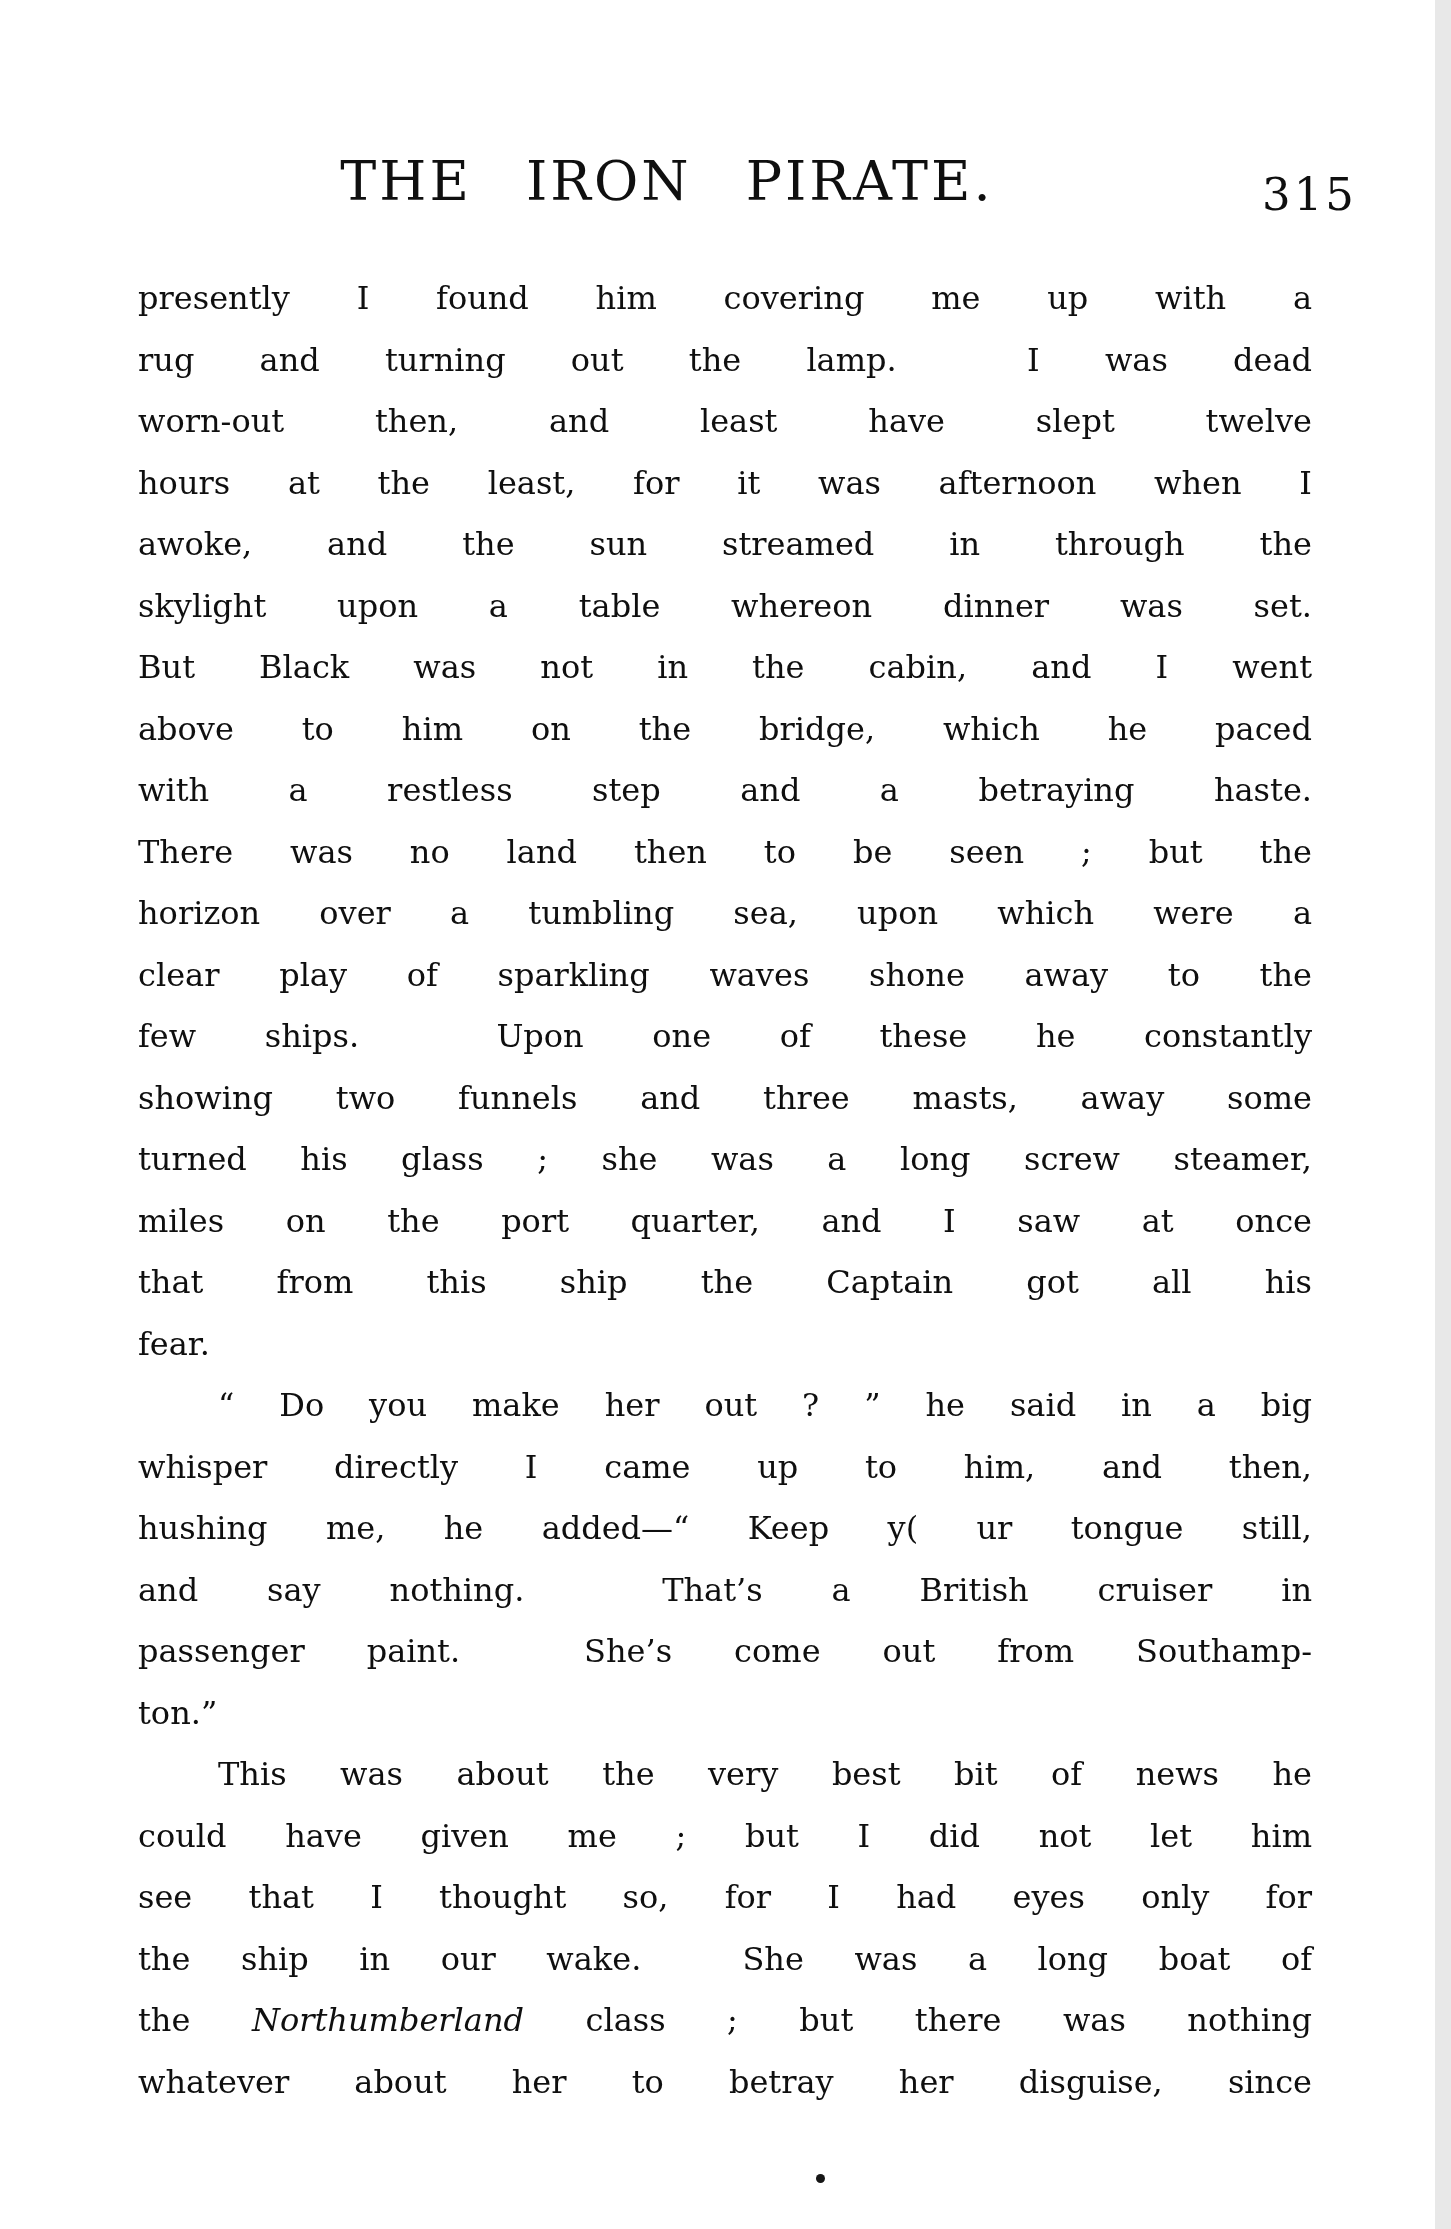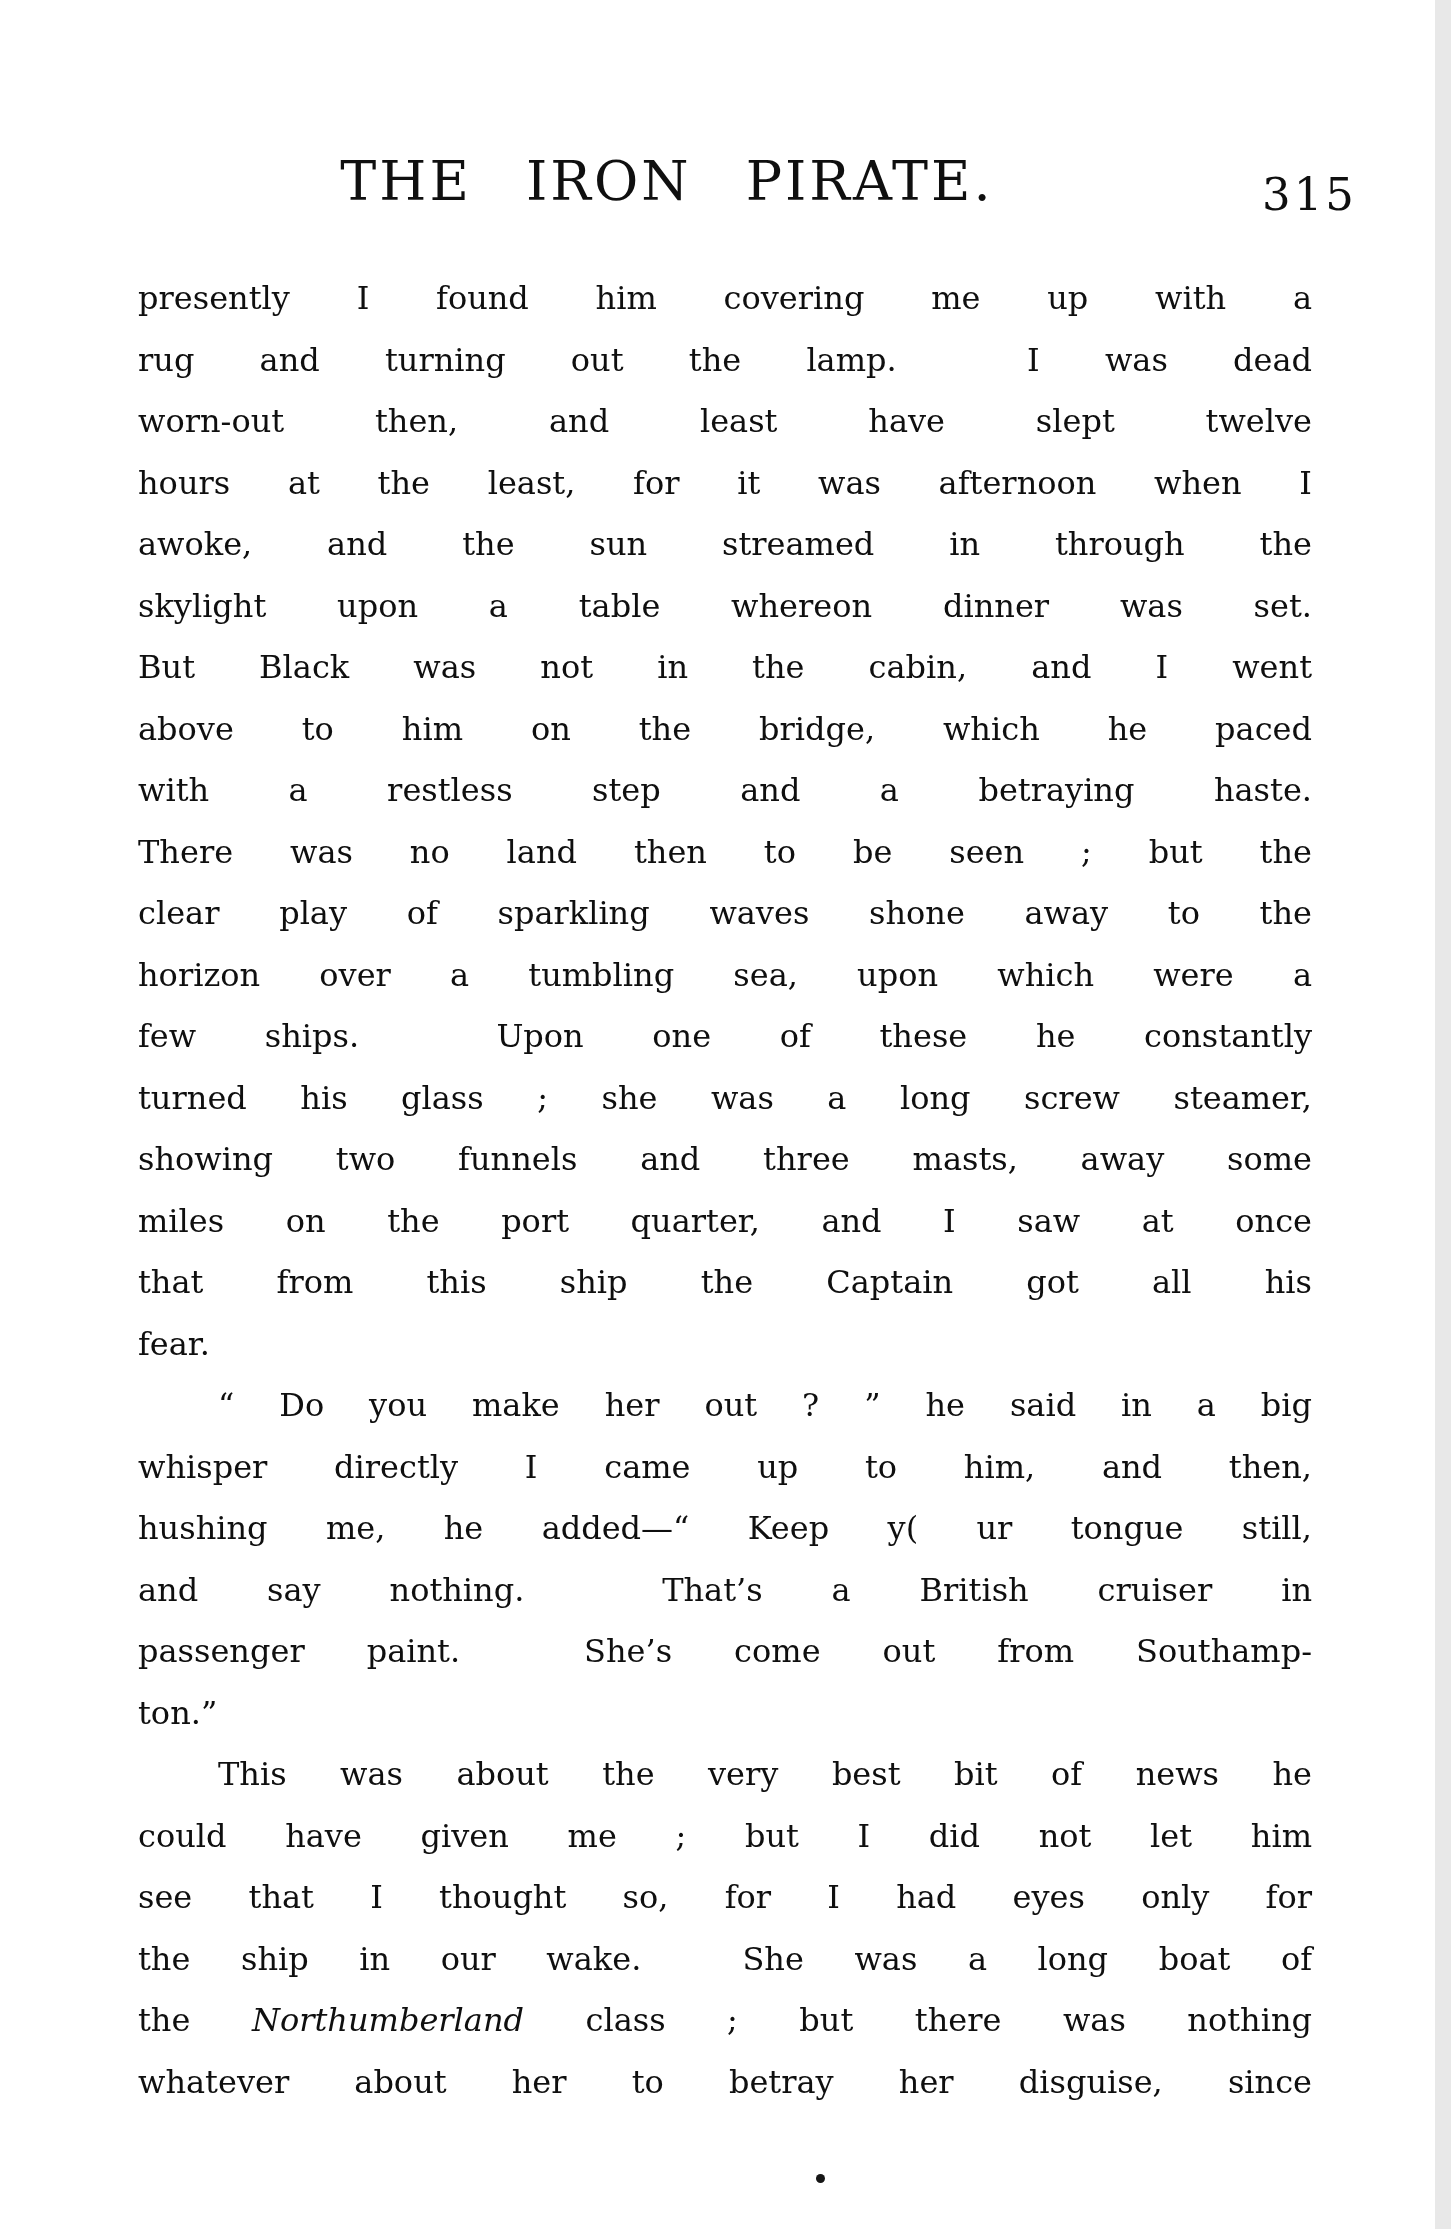--- a/index.html
+++ b/index.html
@@ -71,25 +71,25 @@
     <div class="line">presently I found him covering me up with a</div>
     <div class="line">rug and turning out the lamp.&nbsp; I was dead</div>
     <div class="line">worn-out then, and least have slept twelve</div>
     <div class="line">hours at the least, for it was afternoon when I</div>
     <div class="line">awoke, and the sun streamed in through the</div>
     <div class="line">skylight upon a table whereon dinner was set.</div>
     <div class="line">But Black was not in the cabin, and I went</div>
     <div class="line">above to him on the bridge, which he paced</div>
     <div class="line">with a restless step and a betraying haste.</div>
     <div class="line">There was no land then to be seen ; but the</div>
+    <div class="line">horizon over a tumbling sea, upon which were a</div>
     <div class="line">clear play of sparkling waves shone away to the</div>
-    <div class="line">horizon over a tumbling sea, upon which were a</div>
     <div class="line">few ships.&nbsp; Upon one of these he constantly</div>
+    <div class="line">showing two funnels and three masts, away some</div>
     <div class="line">turned his glass ; she was a long screw steamer,</div>
-    <div class="line">showing two funnels and three masts, away some</div>
     <div class="line">miles on the port quarter, and I saw at once</div>
     <div class="line">that from this ship the Captain got all his</div>
     <div class="line para-end">fear.</div>
     <div class="line indent">“ Do you make her out ? ” he said in a big</div>
     <div class="line">whisper directly I came up to him, and then,</div>
     <div class="line">hushing me, he added—“ Keep y( ur tongue still,</div>
     <div class="line">and say nothing.&nbsp; That’s a British cruiser in</div>
     <div class="line">passenger paint.&nbsp; She’s come out from Southamp-</div>
     <div class="line para-end">ton.”</div>
     <div class="line indent">This was about the very best bit of news he</div>

